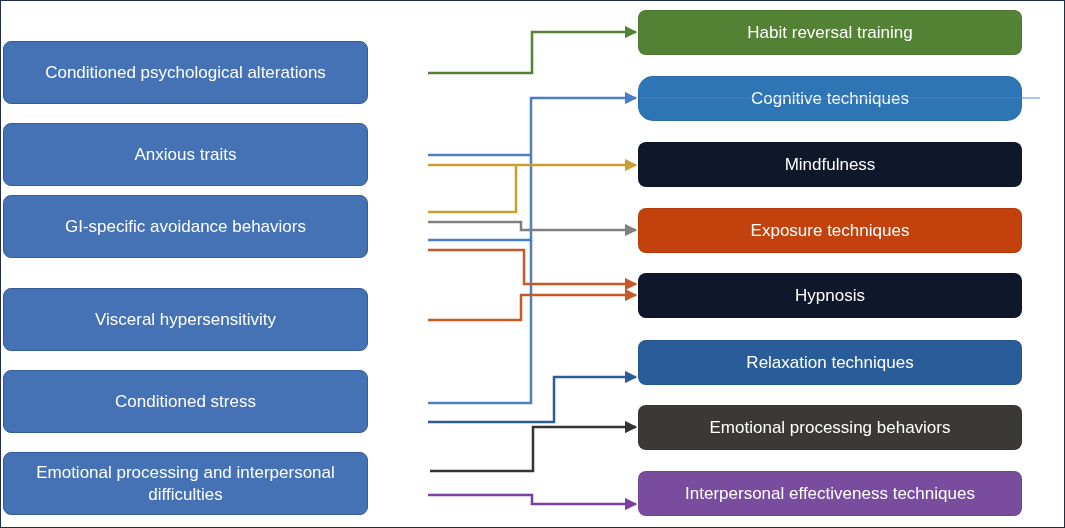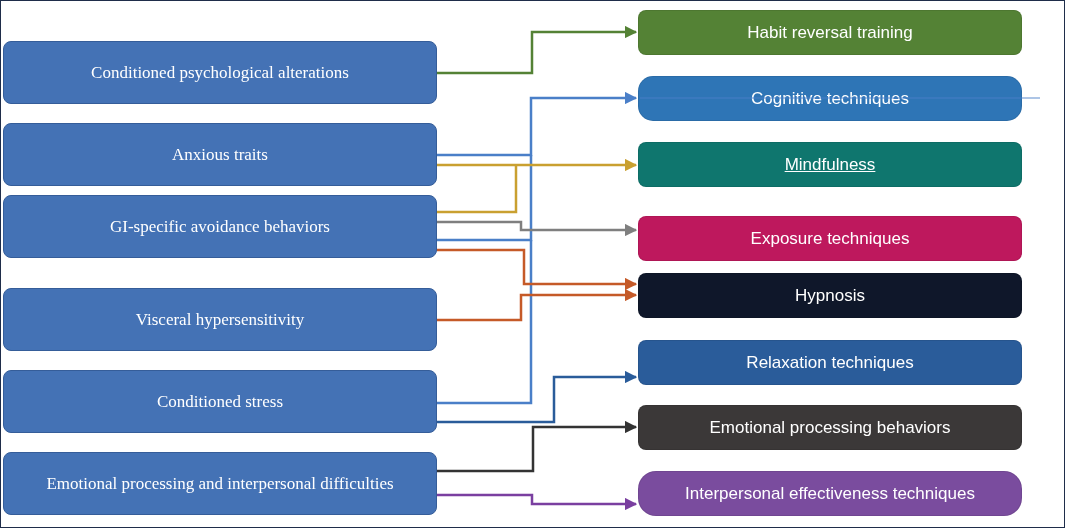--- a/index.html
+++ b/index.html
@@ -1,19 +1,19 @@
 <!DOCTYPE html>
 <html><head>
 <meta charset="utf-8">
 <style>
   html, body { margin: 0; padding: 0; background: #ffffff; }
   body { width: 1065px; height: 528px; position: relative; overflow: hidden; font-family: "Liberation Sans", sans-serif; }
   .frame { position: absolute; left: 0; top: 0; width: 1063px; height: 526px; border: 1px solid #1f2d4a; box-sizing: content-box; }
   .box { position: absolute; box-sizing: border-box; border-radius: 8px; color: #ffffff; display: flex; align-items: center; justify-content: center; text-align: center; font-size: 17px; line-height: 22px; }
-  .left { left: 3px; width: 434px; height: 63px; background: #4472b5; border: 1px solid #355d99; font-family: Liberation Serif, serif; }
+  .left { left: 3px; width: 365px; height: 63px; background: #4472b5; border: 1px solid #355d99; }
   .right { left: 638px; width: 384px; height: 45px; border: 1px solid rgba(0,0,0,0.08); }
   svg.links { position: absolute; left: 0; top: 0; }
 </style>
 </head>
 <body>
 
 
 
 <div class="frame"></div>
 
@@ -59,35 +59,35 @@
   <span>Emotional processing and interpersonal difficulties</span>
 </div>
 
 
 <div class="box right" style="top: 10px; background: rgb(84, 130, 53);">
   <span>Habit reversal training</span>
 </div>
 <div class="box right" style="top: 76px; background: rgb(46, 117, 182); border-radius: 15px;">
   <span>Cognitive techniques</span>
 </div>
-<div class="box right" style="top: 142px; background: #0f766e; text-decoration: underline;">
+<div class="box right" style="top: 142px; background: #0f172a;">
   <span>Mindfulness</span>
 </div>
-<div class="box right" style="top: 216px; background: #be185d;">
+<div class="box right" style="top: 208px; background: #c2410c;">
   <span>Exposure techniques</span>
 </div>
 <div class="box right" style="top: 273px; background: #0f172a;">
   <span>Hypnosis</span>
 </div>
 <div class="box right" style="top: 340px; background: rgb(42, 92, 154);">
   <span>Relaxation techniques</span>
 </div>
 <div class="box right" style="top: 405px; background: rgb(59, 56, 56);">
   <span>Emotional processing behaviors</span>
 </div>
-<div class="box right" style="top: 471px; background: rgb(122, 76, 158); border-radius: 18px;">
+<div class="box right" style="top: 471px; background: rgb(122, 76, 158);">
   <span>Interpersonal effectiveness techniques</span>
 </div>
 
 <svg></svg><svg width="1065" height="528" style="position:absolute;left:0;top:0;pointer-events:none;">
     <line x1="640" y1="98" x2="1040" y2="98" stroke="#4a7fc8" stroke-width="1.5" opacity="0.6"></line>
   </svg>
 
 
 </body></html>

